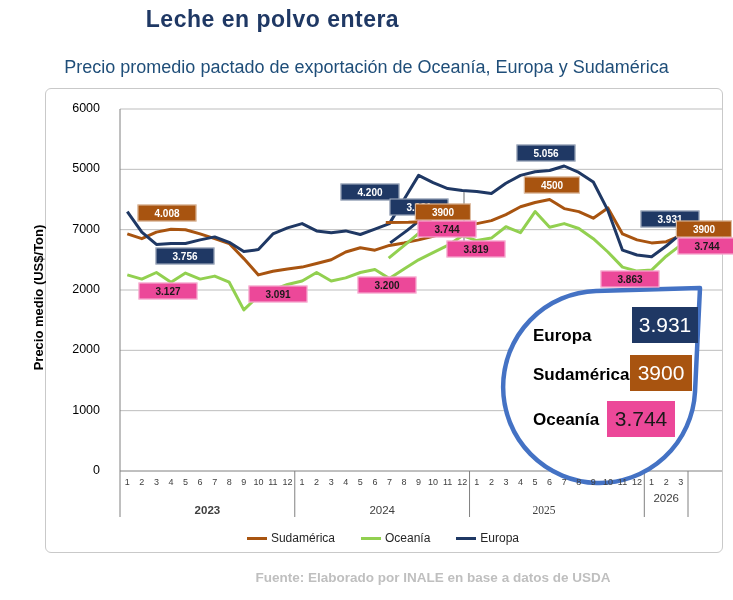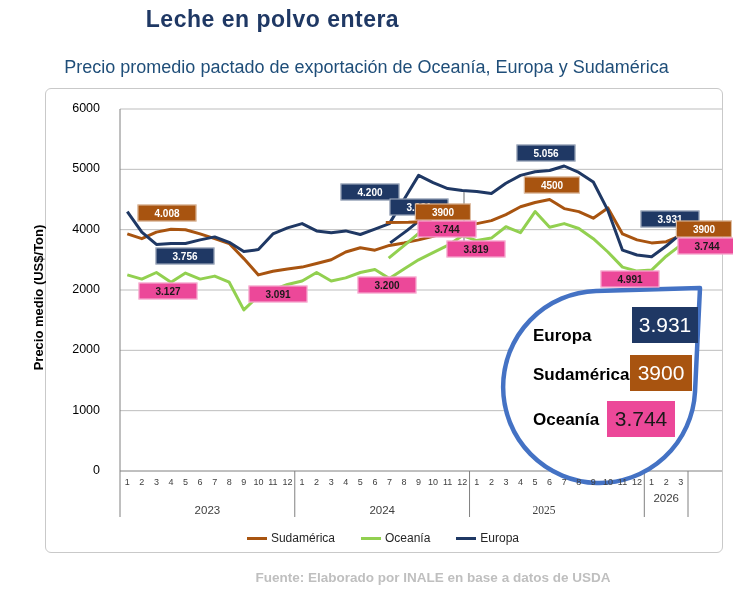--- a/index.html
+++ b/index.html
@@ -56,36 +56,36 @@
     <line x1="622" x2="631" y1="374" y2="374" stroke="#9E9E9E" stroke-width="1.5"></line>
     <path d="M700,288 L596,291 A96,96 0 1 0 695,392 Z" fill="#ffffff" stroke="#4472C4" stroke-width="4.5" stroke-linejoin="round"></path>
   </svg>
 
 <div id="labels">
   <div class="yaxis-title">Precio medio (US$/Ton)</div>
 <div class="ytick" style="left: 40px; top: 463px;">0</div>
     <div class="ytick" style="left: 40px; top: 402.667px;">1000</div>
     <div class="ytick" style="left: 40px; top: 342.333px;">2000</div>
     <div class="ytick" style="left: 40px; top: 282px;">2000</div>
-    <div class="ytick" style="left: 40px; top: 221.667px;">4000</div>
+    <div class="ytick" style="left: 40px; top: 221.667px;">7000</div>
     <div class="ytick" style="left: 40px; top: 161.334px;">5000</div>
     <div class="ytick" style="left: 40px; top: 101px;">6000</div>
     <div class="mtick" style="left: 119.8px; top: 477px;">1</div>
     <div class="mtick" style="left: 134.3px; top: 477px;">2</div>
     <div class="mtick" style="left: 148.9px; top: 477px;">3</div>
     <div class="mtick" style="left: 163.5px; top: 477px;">4</div>
     <div class="mtick" style="left: 178px; top: 477px;">5</div>
     <div class="mtick" style="left: 192.6px; top: 477px;">6</div>
     <div class="mtick" style="left: 207.2px; top: 477px;">7</div>
     <div class="mtick" style="left: 221.7px; top: 477px;">8</div>
     <div class="mtick" style="left: 236.3px; top: 477px;">9</div>
     <div class="mtick" style="left: 250.9px; top: 477px;">10</div>
     <div class="mtick" style="left: 265.4px; top: 477px;">11</div>
     <div class="mtick" style="left: 280px; top: 477px;">12</div>
-    <div class="yrtick" style="left: 182.4px; top: 504px;">2023</div>
+    <div class="yrtick" style="left: 182.4px; top: 504px; font-weight: bold;">2023</div>
     <div class="mtick" style="left: 294.6px; top: 477px;">1</div>
     <div class="mtick" style="left: 309.1px; top: 477px;">2</div>
     <div class="mtick" style="left: 323.7px; top: 477px;">3</div>
     <div class="mtick" style="left: 338.2px; top: 477px;">4</div>
     <div class="mtick" style="left: 352.8px; top: 477px;">5</div>
     <div class="mtick" style="left: 367.4px; top: 477px;">6</div>
     <div class="mtick" style="left: 381.9px; top: 477px;">7</div>
     <div class="mtick" style="left: 396.5px; top: 477px;">8</div>
     <div class="mtick" style="left: 411.1px; top: 477px;">9</div>
     <div class="mtick" style="left: 425.6px; top: 477px;">10</div>
@@ -114,21 +114,21 @@
     <div class="dl green" style="left: 168px; top: 291px;">3.127</div>
     <div class="dl green" style="left: 278px; top: 294px;">3.091</div>
     <div class="dl navy" style="left: 370px; top: 192px;">4.200</div>
     <div class="dl navy" style="left: 419px; top: 207px;">3.931</div>
     <div class="dl brown" style="left: 443px; top: 212px;">3900</div>
     <div class="dl green" style="left: 447px; top: 229px;">3.744</div>
     <div class="dl green" style="left: 387px; top: 285px;">3.200</div>
     <div class="dl green" style="left: 476px; top: 249px;">3.819</div>
     <div class="dl navy" style="left: 546px; top: 153px;">5.056</div>
     <div class="dl brown" style="left: 552px; top: 185px;">4500</div>
-    <div class="dl green" style="left: 630px; top: 279px;">4.991</div>
+    <div class="dl green" style="left: 630px; top: 279px;">3.863</div>
     <div class="dl navy" style="left: 670px; top: 219px;">3.931</div>
     <div class="dl brown" style="left: 704px; top: 229px;">3900</div>
     <div class="dl green" style="left: 707px; top: 246px;">3.744</div>
     <div class="co-label" style="left: 533px; top: 326px;">Europa</div>
     <div class="co-box navy" style="left: 632px; top: 307px; width: 66px;">3.931</div>
     <div class="co-label" style="left: 533px; top: 365px;">Sudamérica</div>
     <div class="co-box brown" style="left: 630px; top: 355px; width: 62px;">3900</div>
     <div class="co-label" style="left: 533px; top: 410px;">Oceanía</div>
     <div class="co-box green" style="left: 607px; top: 401px; width: 68px;">3.744</div>
   </div>

